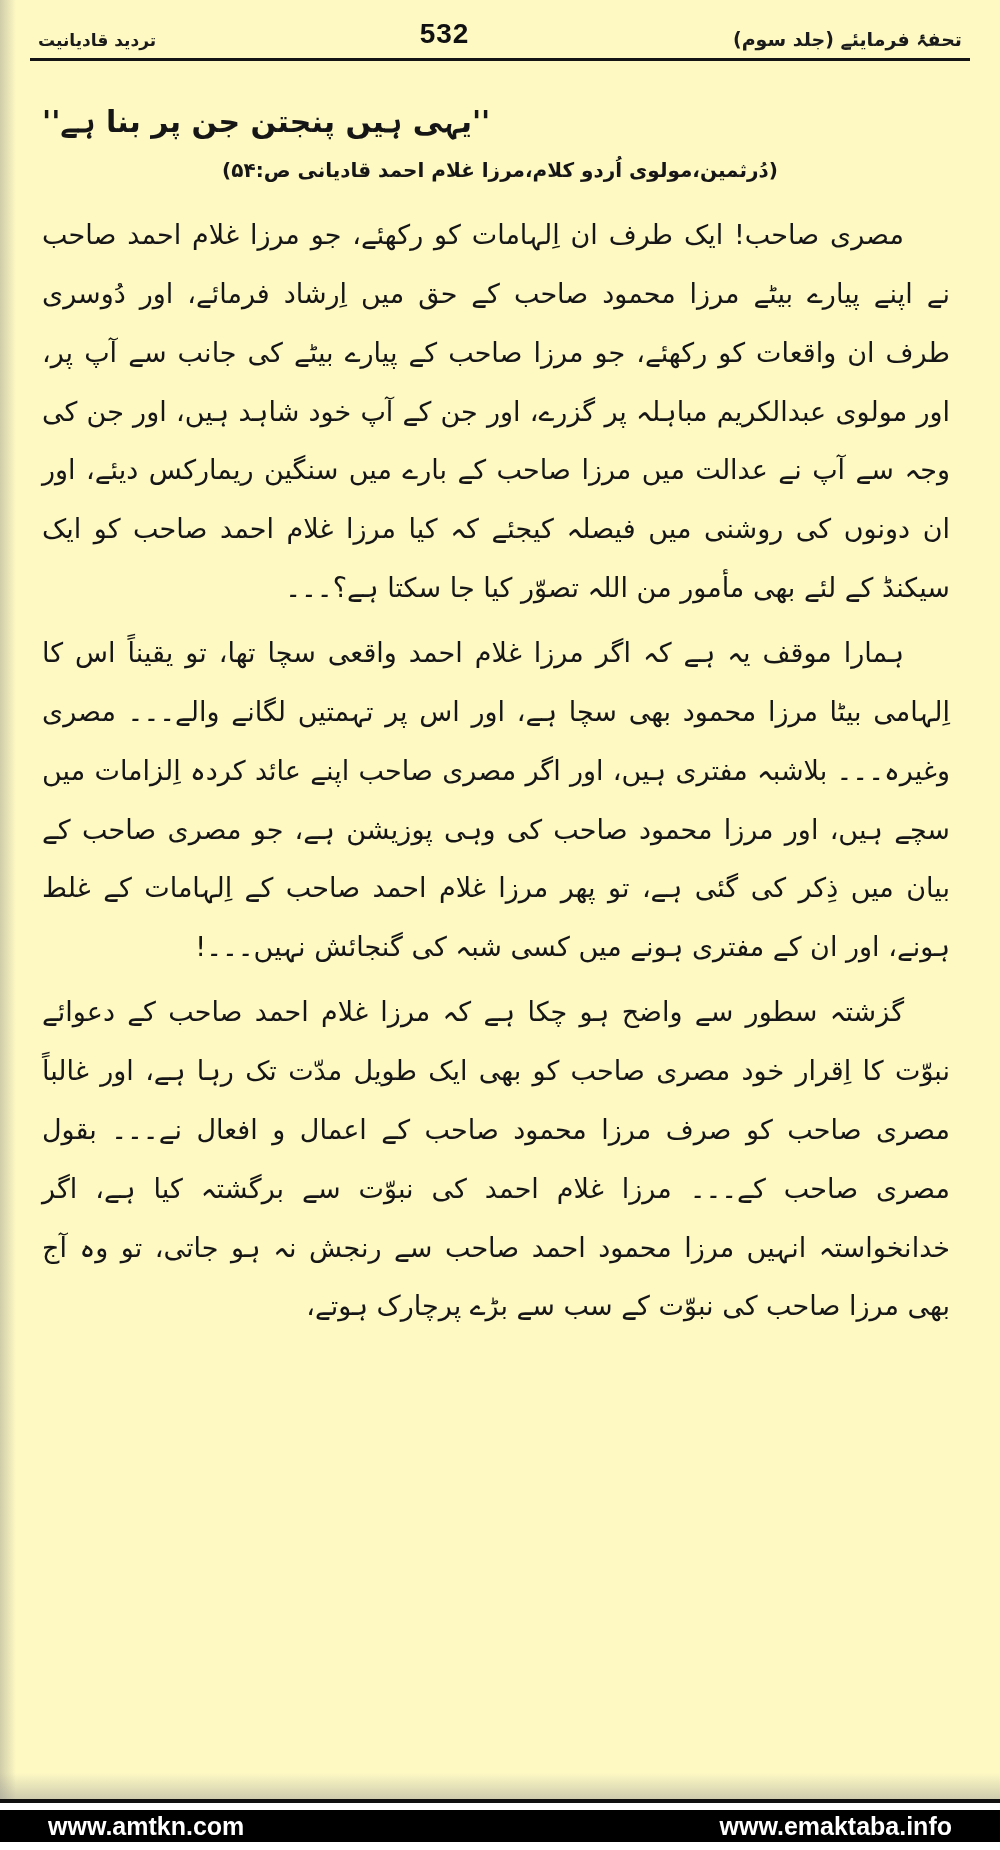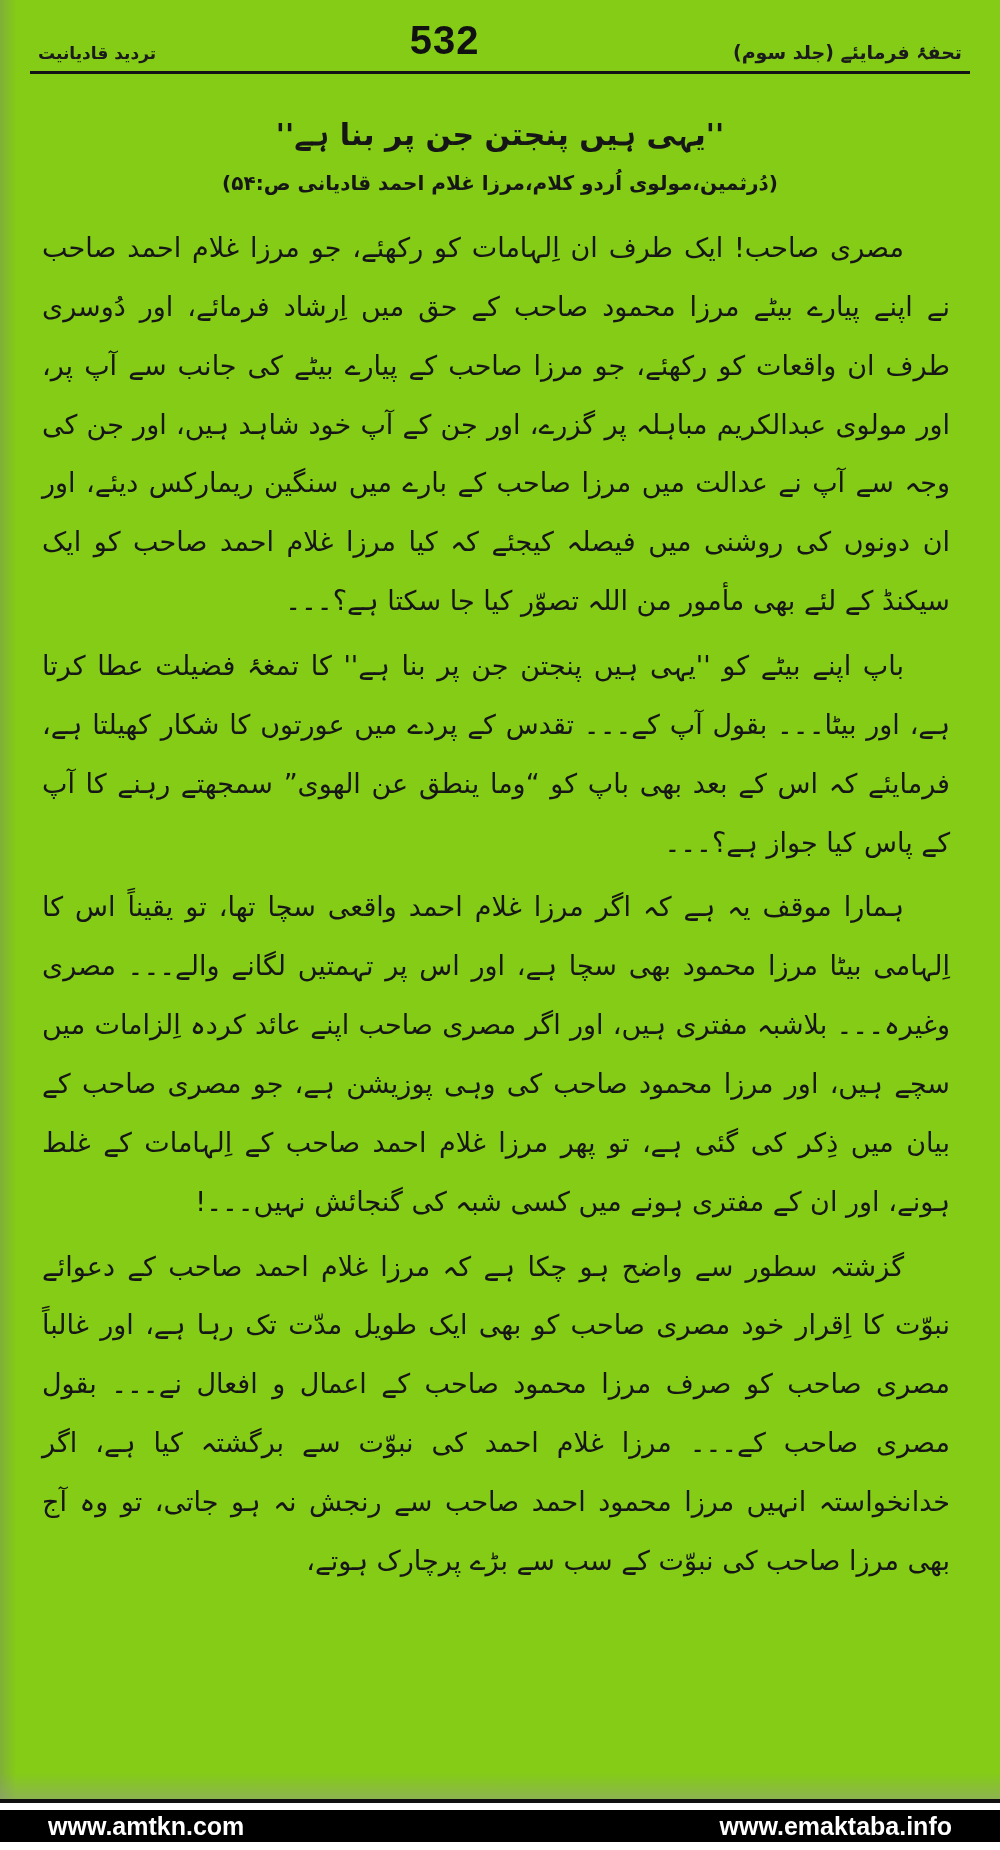--- a/index.html
+++ b/index.html
@@ -1,20 +1,20 @@
 <!DOCTYPE html>
 <html lang="ur"><head>
 <meta charset="utf-8">
 <style>
   html,body{margin:0;padding:0;background:#e8e8e8;}
   .page{
     position:relative;
     width:1000px;height:1850px;
     margin:0 auto;
-    background:#84cc16;
+    background:#fef9c3;
     overflow:hidden;
     font-family:"DejaVu Sans","Liberation Sans",sans-serif;
     color:#161616;
   }
   
   .edge-shadow{
     position:absolute;left:0;top:0;bottom:0;width:16px;
     background:linear-gradient(to right, rgba(120,120,120,.35), rgba(255,255,255,0));
     pointer-events:none;
   }
@@ -22,38 +22,38 @@
   .header{
     display:flex;align-items:flex-end;justify-content:space-between;
     padding:18px 38px 6px 38px;
   }
   .header .side-title{
     font-size:19px;font-weight:bold;direction:rtl;
     color:#1b1b1b;white-space:nowrap;
   }
   .header .side-title.left{font-size:17px;}
   .header .page-number{
-    font-size:40px;font-weight:bold;letter-spacing:1px;
+    font-size:28px;font-weight:bold;letter-spacing:1px;
     font-family:"Liberation Sans","DejaVu Sans",sans-serif;
     color:#111;
   }
   .header-rule{
     margin:2px 30px 0 30px;
     border-bottom:3px solid #141414;
   }
   
   .body-text{
     direction:rtl;
     padding:26px 42px 0 42px;
     font-size:27px;
     line-height:2.18;
     text-align:justify;
   }
   .quote{
-    text-align:center;
+    text-align:left;
     font-weight:bold;
     font-size:30px;
     margin:6px 0 2px 0;
     line-height:1.9;
   }
   .citation{
     text-align:center;
     font-size:20px;
     font-weight:bold;
     margin:0 0 18px 0;
@@ -99,21 +99,20 @@
     <span class="page-number">532</span>
     <span class="side-title right">تحفۂ فرمایئے (جلد سوم)</span>
   </div>
   <div class="header-rule"></div>
 
   <div class="body-text">
     <div class="quote">''یہی ہیں پنجتن جن پر بنا ہے''</div>
     <div class="citation">(دُرثمین،مولوی اُردو کلام،مرزا غلام احمد قادیانی ص:۵۴)</div>
 
     <p class="para">مصری صاحب! ایک طرف ان اِلہامات کو رکھئے، جو مرزا غلام احمد صاحب نے اپنے پیارے بیٹے مرزا محمود صاحب کے حق میں اِرشاد فرمائے، اور دُوسری طرف ان واقعات کو رکھئے، جو مرزا صاحب کے پیارے بیٹے کی جانب سے آپ پر، اور مولوی عبدالکریم مباہلہ پر گزرے، اور جن کے آپ خود شاہد ہیں، اور جن کی وجہ سے آپ نے عدالت میں مرزا صاحب کے بارے میں سنگین ریمارکس دیئے، اور ان دونوں کی روشنی میں فیصلہ کیجئے کہ کیا مرزا غلام احمد صاحب کو ایک سیکنڈ کے لئے بھی مأمور من اللہ تصوّر کیا جا سکتا ہے؟۔۔۔</p>
-    <p class="para">باپ اپنے بیٹے کو ''یہی ہیں پنجتن جن پر بنا ہے'' کا تمغۂ فضیلت عطا کرتا ہے، اور بیٹا۔۔۔ بقول آپ کے۔۔۔ تقدس کے پردے میں عورتوں کا شکار کھیلتا ہے، فرمایئے کہ اس کے بعد بھی باپ کو “وما ینطق عن الھوی” سمجھتے رہنے کا آپ کے پاس کیا جواز ہے؟۔۔۔</p>
     <p class="para">ہمارا موقف یہ ہے کہ اگر مرزا غلام احمد واقعی سچا تھا، تو یقیناً اس کا اِلہامی بیٹا مرزا محمود بھی سچا ہے، اور اس پر تہمتیں لگانے والے۔۔۔ مصری وغیرہ۔۔۔ بلاشبہ مفتری ہیں، اور اگر مصری صاحب اپنے عائد کردہ اِلزامات میں سچے ہیں، اور مرزا محمود صاحب کی وہی پوزیشن ہے، جو مصری صاحب کے بیان میں ذِکر کی گئی ہے، تو پھر مرزا غلام احمد صاحب کے اِلہامات کے غلط ہونے، اور ان کے مفتری ہونے میں کسی شبہ کی گنجائش نہیں۔۔۔!</p>
     <p class="para">گزشتہ سطور سے واضح ہو چکا ہے کہ مرزا غلام احمد صاحب کے دعوائے نبوّت کا اِقرار خود مصری صاحب کو بھی ایک طویل مدّت تک رہا ہے، اور غالباً مصری صاحب کو صرف مرزا محمود صاحب کے اعمال و افعال نے۔۔۔ بقول مصری صاحب کے۔۔۔ مرزا غلام احمد کی نبوّت سے برگشتہ کیا ہے، اگر خدانخواستہ انہیں مرزا محمود احمد صاحب سے رنجش نہ ہو جاتی، تو وہ آج بھی مرزا صاحب کی نبوّت کے سب سے بڑے پرچارک ہوتے،</p>
   </div>
 
   <div class="footer">
     <div class="scan-band"></div>
     <div class="footer-rule"></div>
     <div class="footer-gap"></div>
     <div class="footer-bar">
       <span>www.amtkn.com</span>

